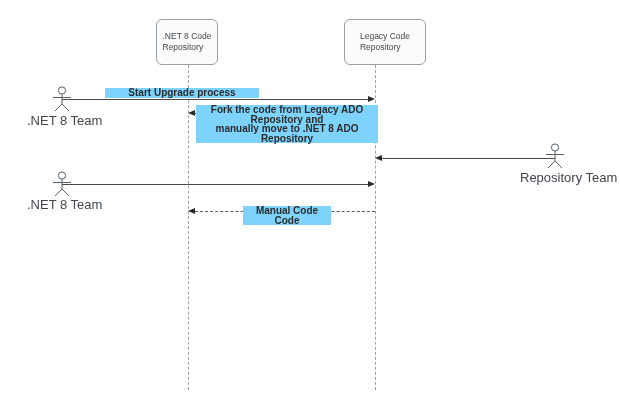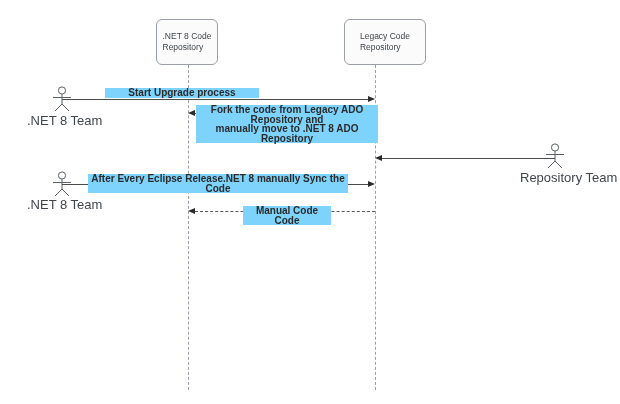--- a/index.html
+++ b/index.html
@@ -147,19 +147,18 @@
       <line x1="14" y1="8.1" x2="14" y2="18" stroke="#5a6066" stroke-width="1"></line>
       <line x1="5" y1="11.5" x2="23" y2="11.5" stroke="#5a6066" stroke-width="1"></line>
       <line x1="14" y1="18" x2="7" y2="25" stroke="#5a6066" stroke-width="1"></line>
       <line x1="14" y1="18" x2="21" y2="25" stroke="#5a6066" stroke-width="1"></line>
     </svg>
   </div>
   <div class="actor-label" style="left:27px; top:197px; width:70px;">.NET 8 Team</div>
 
   <div class="msg-line" style="left:62px; top:184px; width:306px;"></div>
   <div class="arrow-head right" style="left:368px; top:180.5px;"></div>
-  <div class="msg-label" style="left:88px; top:174px; width:256px;">After Every Eclipse Release.NET 8 manually Sync the Code</div>
 
   <div class="msg-line dashed" style="left:195px; top:211px; width:180px;"></div>
   <div class="arrow-head left" style="left:188px; top:207.5px;"></div>
   <div class="msg-label" style="left:243px; top:206px; width:84px;">Manual Code Code</div>
 
 </div>
 
 </body></html>

